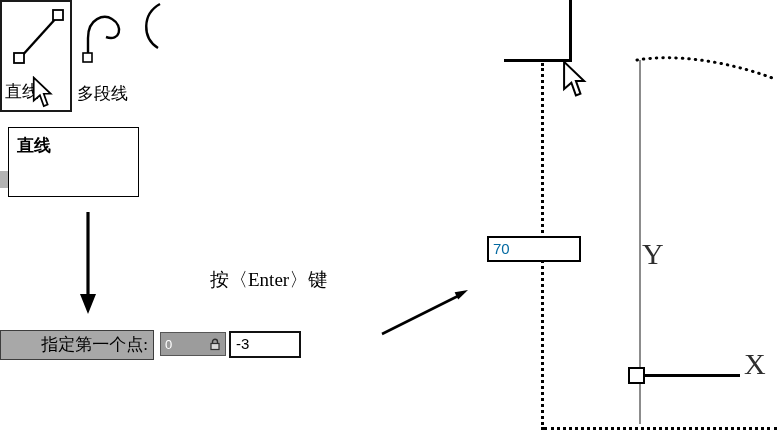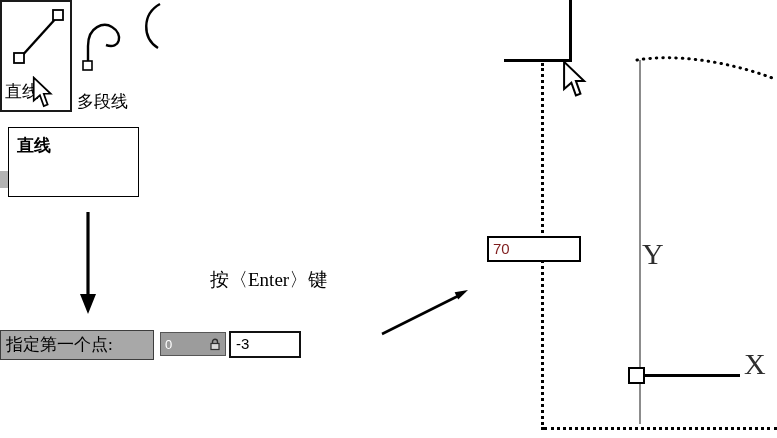--- a/index.html
+++ b/index.html
@@ -2,49 +2,49 @@
 <html><head>
 <meta charset="utf-8">
 <style>
   * { margin:0; padding:0; box-sizing:border-box; }
   body { background:#fff; font-family:"Liberation Serif", serif; }
   #stage { position:relative; width:777px; height:438px; background:#fff; overflow:hidden; }
   .abs { position:absolute; }
 
   
   .btn-line { left:0; top:0; width:72px; height:112px; background:#fff; border:2px solid #1a1a1a; }
-  .btn-poly { left:74px; top:8px; width:62px; height:112px; background:#fff; }
+  .btn-poly { left:74px; top:0; width:62px; height:112px; background:#fff; }
   .tool-label { position:absolute; left:3px; bottom:7px; font-size:17px; color:#000; white-space:nowrap; }
 
   
   .gray-strip { left:0; top:171px; width:110px; height:17px; background:#b3b3b3; z-index:1; }
   .tooltip { left:8px; top:127px; width:131px; height:70px; background:#fff; border:1px solid #000; z-index:2; padding:6px 8px; }
   .tooltip-title { font-weight:bold; font-size:17px; margin-bottom:9px; }
   .tooltip-desc { font-size:16px; }
 
   
   .enter-hint { left:210px; top:267px; font-size:19px; color:#000; white-space:nowrap; }
 
   
   .prompt-box { left:0; top:330px; width:154px; height:30px; background:#a8a8a8; border:1px solid #3d3d3d;
-                font-size:17px; line-height:27px; padding:0 5px; color:#000; }
+                font-size:17px; line-height:27px; padding:0 5px; color:#000;text-align:right; }
   .x-field { left:160px; top:332px; width:66px; height:24px; background:#9c9c9c; border:1px solid #565656;
              display:flex; align-items:center; }
   .x-value { flex:1; font-family:"Liberation Sans", sans-serif; font-size:13px; color:#fff; padding-left:4px; }
   .y-field { left:229px; top:331px; width:72px; height:27px; background:#fff; border:2px solid #111;
              font-family:"Liberation Sans", sans-serif; font-size:15px; line-height:22px; padding-left:5px; color:#000; }
 
   
   .crosshair-v { left:569px; top:0; width:3px; height:62px; background:#000; }
   .crosshair-h { left:504px; top:59px; width:67px; height:3px; background:#000; }
   .track-v { left:541px; top:63px; width:0; height:367px; border-left:3px dotted #000; }
   .track-bottom { left:544px; top:427px; width:233px; height:0; border-top:3px dotted #000; }
   .gray-line { left:639px; top:60px; width:2px; height:364px; background:#8c8c8c; }
   .dist-input { left:487px; top:236px; width:94px; height:26px; background:#fff; border:2px solid #000;
-                font-family:"Liberation Sans", sans-serif; font-size:15px; line-height:21px; padding-left:4px; color:#7f1d1d; z-index:3; }
+                font-family:"Liberation Sans", sans-serif; font-size:15px; line-height:21px; padding-left:4px; color:#0369a1; z-index:3; }
   .y-label { left:642px; top:237px; font-size:30px; color:#2e2e2e; z-index:2; }
   .x-label { left:744px; top:347px; font-size:30px; color:#2e2e2e; z-index:2; }
   .ucs-square { left:628px; top:367px; width:17px; height:17px; border:2px solid #000; background:#fff; z-index:2; }
   .ucs-h { left:645px; top:374px; width:95px; height:3px; background:#000; }
 </style>
 </head>
 <body>
 
 <div id="stage">
 

